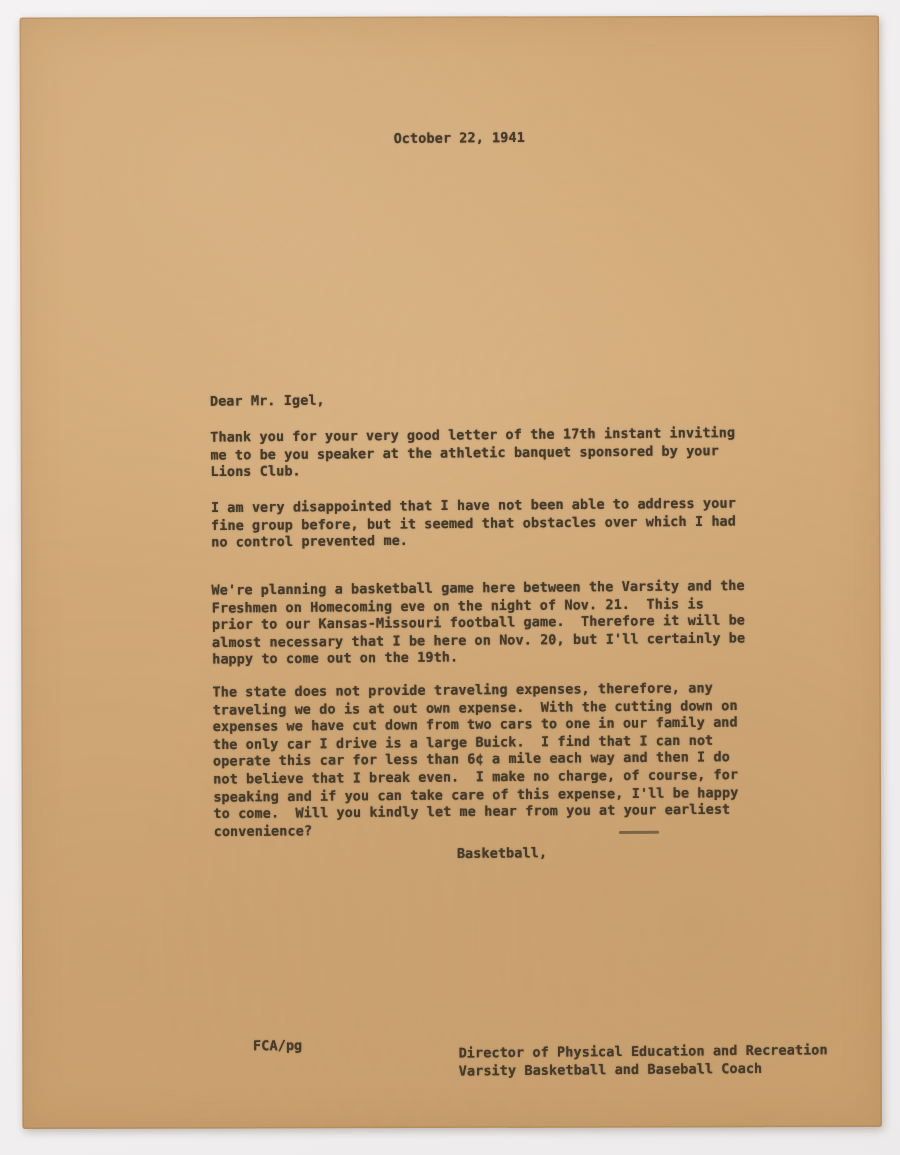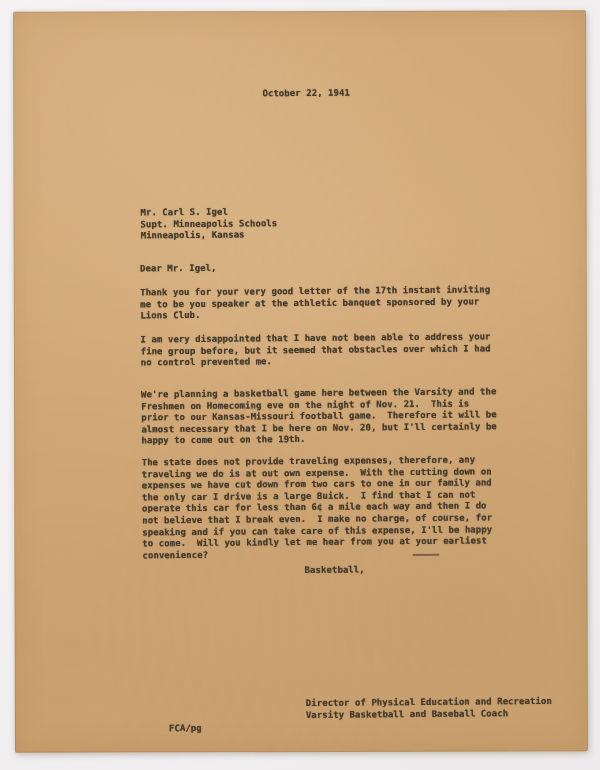--- a/index.html
+++ b/index.html
@@ -65,44 +65,41 @@
   }
   .date        { left: 251px; top: 77px;  }
   .recipient   { left: 128px; top: 195px; }
   .salutation  { left: 127px; top: 251px; }
   .p1          { left: 127px; top: 275px; }
   .p2          { left: 127px; top: 322px; }
   .p3          { left: 127px; top: 377px; }
   .p4          { left: 127px; top: 445px; }
   .closing     { left: 289px; top: 554px; }
   .signature   { left: 289px; top: 687px; }
-  .initials    { left: 128px; top: 711px; padding-left: 24px; }
+  .initials    { left: 128px; top: 681px; padding-left: 24px; }
   .stray-mark {
     position: absolute;
     left: 397px;
     top: 544px;
     width: 27px;
     height: 1.5px;
     background: rgba(62, 50, 36, 0.55);
     border-radius: 1px;
   }
 </style>
 </head>
 <body>
 
 <div class="scan">
   <div class="paper-wrap">
     <div class="paper">
       <div class="text-layer">
 
         <div class="typed date">October 22, 1941</div>
 
-        <div class="typed recipient">Mr. Carl S. Igel
-Supt. Minneapolis Schools
-Minneapolis, Kansas</div>
 
         <div class="typed salutation">Dear Mr. Igel,</div>
 
         <div class="typed p1">Thank you for your very good letter of the 17th instant inviting
 me to be you speaker at the athletic banquet sponsored by your
 Lions Club.</div>
 
         <div class="typed p2">I am very disappointed that I have not been able to address your
 fine group before, but it seemed that obstacles over which I had
 no control prevented me.</div>

